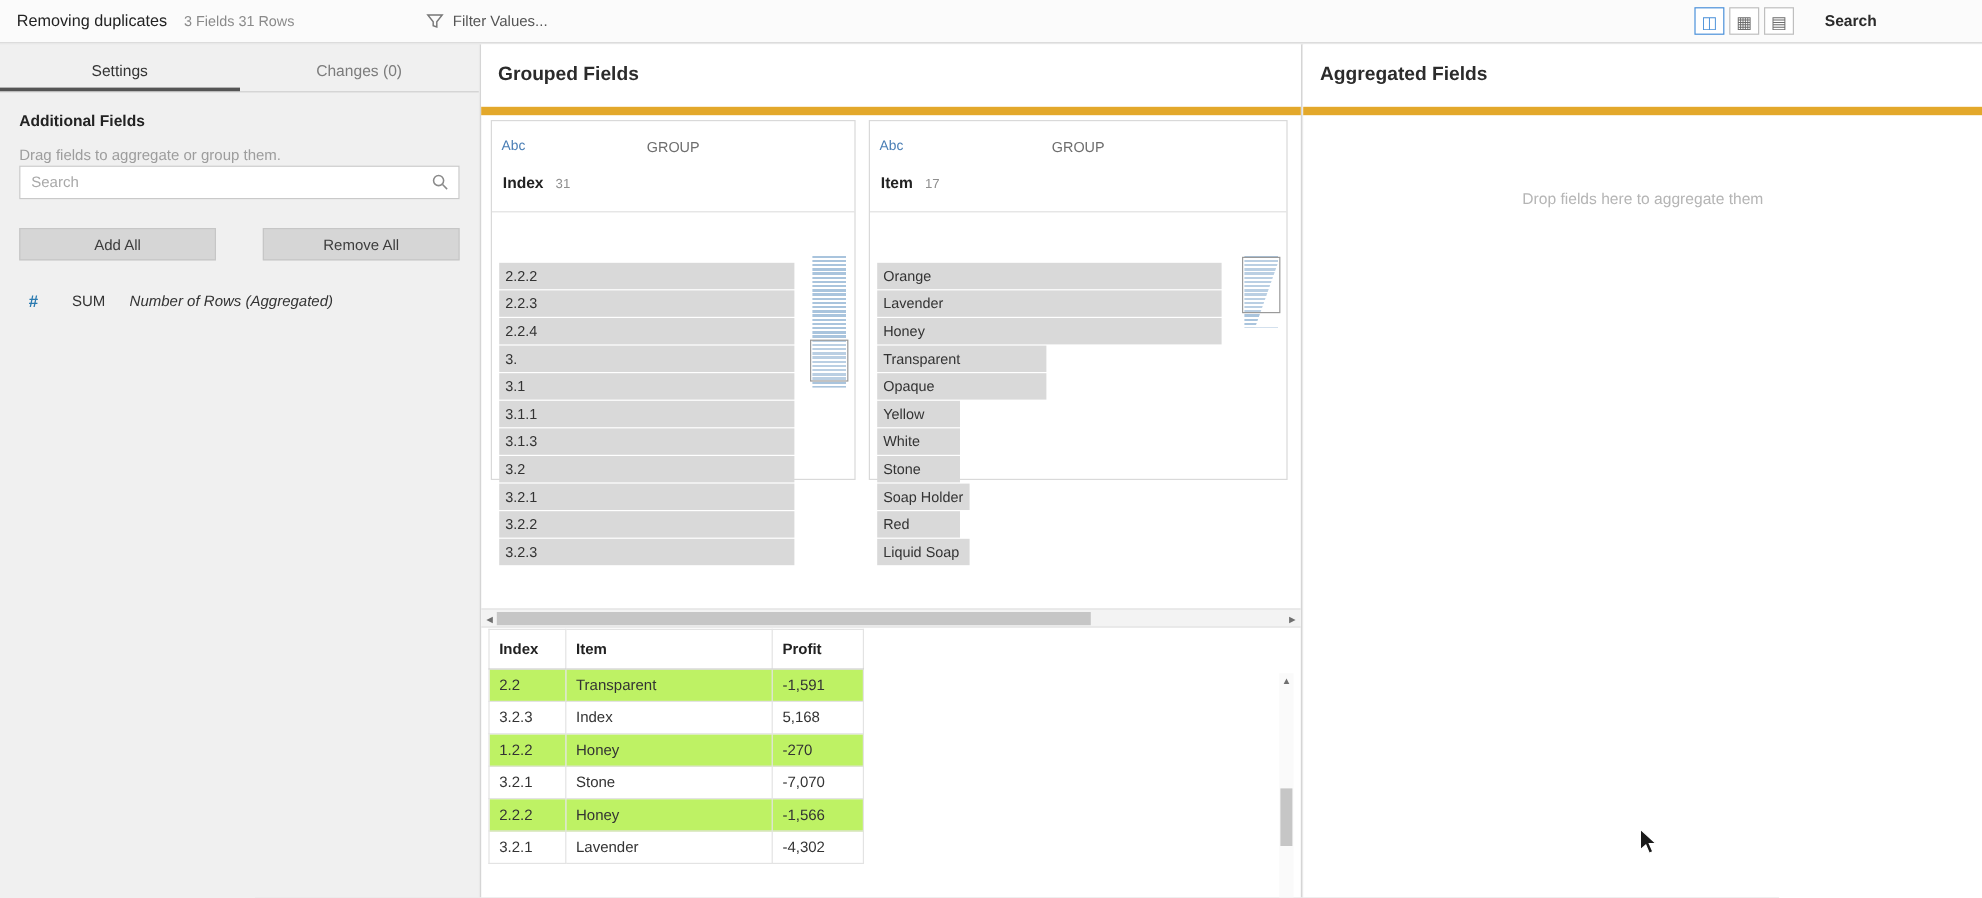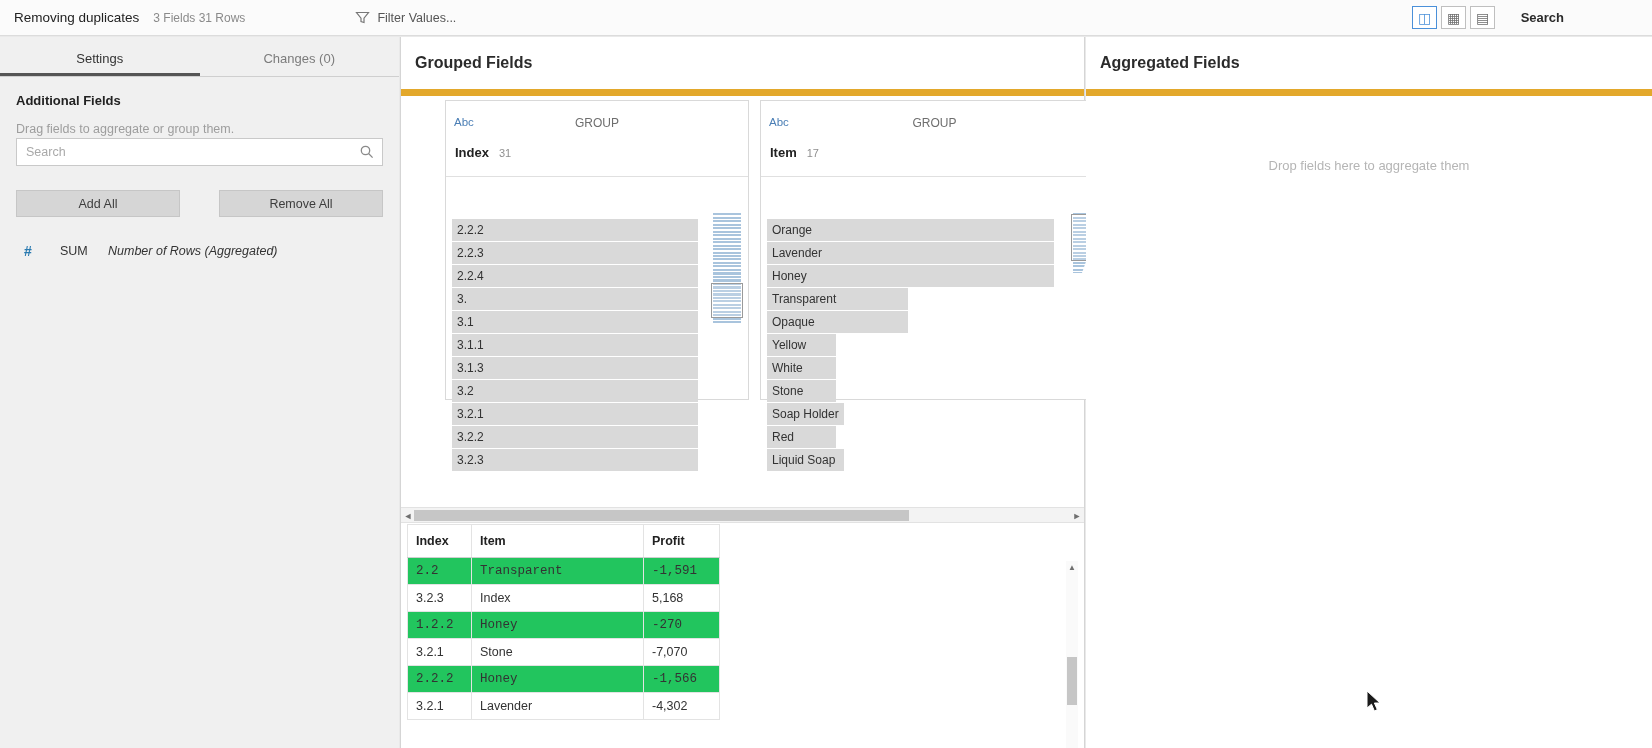--- a/index.html
+++ b/index.html
@@ -66,21 +66,21 @@
   .panel-header { height:52px; display:flex; align-items:center; padding-left:14px;
     font-weight:bold; font-size:16px; color:#2b2b2b; background:#fff; }
   .accent-bar { height:7px; background:var(--accent,#e3a82b); }
 
   
   .grouped-panel {
     position:absolute; left:400px; top:37px; width:685px; bottom:0;
     background:#fff; border-left:1px solid #d5d5d5; border-right:1px solid #d5d5d5;
   }
   .card {
-    position:absolute; background:#fff; border:1px solid #d9d9d9; height:300px; top:63px;margin-left:36px;
+    position:absolute; background:#fff; border:1px solid #d9d9d9; height:300px; top:63px;
   }
   .card-0 { left:8px;  width:304px; }
   .card-1 { left:323px; width:349px; }
   .card-head { position:relative; height:76px; border-bottom:1px solid #e0e0e0; }
   .abc { position:absolute; left:8px; top:15px; color:var(--type-blue,#4a7eb5); font-size:11.5px; }
   .group-role { position:absolute; top:15px; left:0; right:0; text-align:center; color:#6e6e6e; font-size:12px; }
   .fname-row { position:absolute; left:9px; top:44px; font-weight:bold; font-size:13px; color:#222; }
   .fcount { color:#8f8f8f; font-weight:normal; font-size:11px; margin-left:10px; }
   .value-list { position:absolute; left:6px; top:118px; }
   .card-0 .value-list { width:246px; }
@@ -102,21 +102,21 @@
     border-top:1px solid #e2e2e2; border-bottom:1px solid #e2e2e2; }
   .hscrollbar .arrow { position:absolute; top:2px; width:12px; color:#6f6f6f; font-size:9px; line-height:12px; text-align:center; }
   .hscrollbar .arrow.left { left:1px; }
   .hscrollbar .arrow.right { right:1px; }
   .hscrollbar .thumb { position:absolute; left:13px; top:2px; width:495px; height:11px; background:#c6c6c6; }
 
   .data-table { position:absolute; left:6px; top:487px; border-collapse:collapse; background:#fff; }
   .data-table th, .data-table td { border:1px solid #e3e3e3; font-size:12.5px; text-align:left; padding:0 0 0 8px; }
   .data-table th { font-weight:bold; height:33px; color:#222; background:#fff; border-bottom:1px solid #cfcfcf; }
   .data-table td { height:27px; color:#333; font-weight:normal; }
-  .data-table tr.alt td { background:#22c55e;font-family:Liberation Mono, monospace; }
+  .data-table tr.alt td { background:#bef264; }
   .col-index { width:64px; } .col-item { width:172px; } .col-profit { width:76px; }
 
   .vscrollbar { position:absolute; right:6px; top:524px; bottom:0; width:12px; background:#fafafa; }
   .vscrollbar .arrow { position:absolute; top:2px; left:0; right:0; text-align:center; font-size:8px; color:#707070; }
   .vscrollbar .thumb { position:absolute; left:1px; right:1px; top:96px; height:48px; background:#c6c6c6; }
 
   
   .agg-panel { position:absolute; left:1086px; top:37px; right:0; bottom:0; background:#fff; }
   .drop-hint { margin-top:62px; text-align:center; color:#b5b5b5; font-size:13px; }
 

